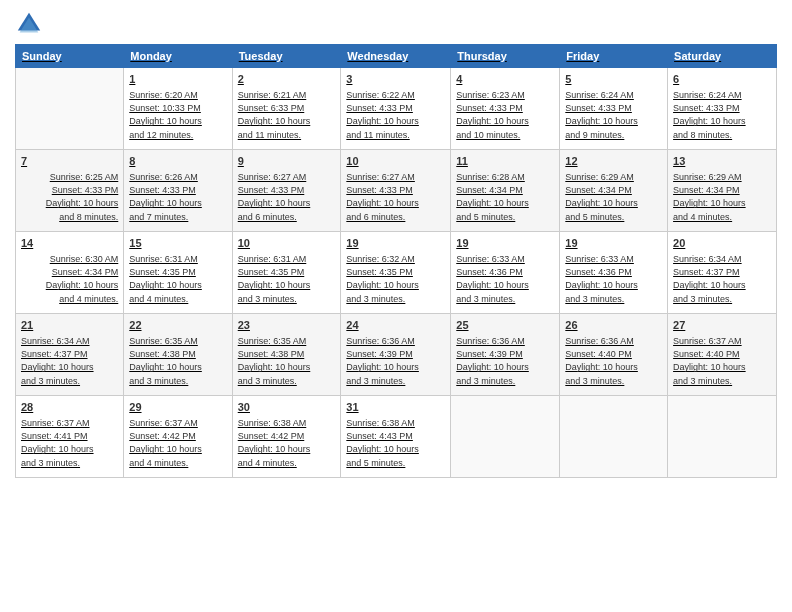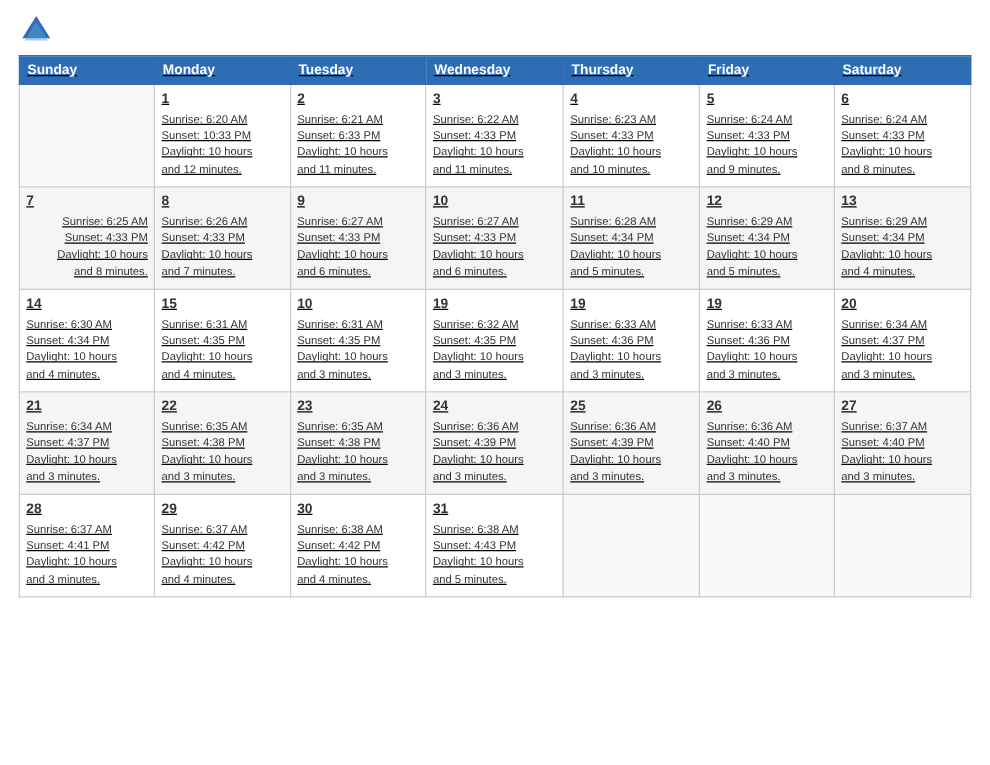--- a/index.html
+++ b/index.html
@@ -230,21 +230,21 @@
             <span class="day-num">13</span>
             <div class="day-info" style="white-space: pre-line;">Sunrise: 6:29 AM
 Sunset: 4:34 PM
 Daylight: 10 hours
 and 4 minutes.</div>
           </td>
         </tr>
         <tr>
           <td>
             <span class="day-num">14</span>
-            <div class="day-info" style="white-space: pre-line;">Sunrise: 6:30 AM
+            <div class="day-info" style="white-space: pre-line; text-align: right;">Sunrise: 6:30 AM
 Sunset: 4:34 PM
 Daylight: 10 hours
 and 4 minutes.</div>
           </td>
           <td>
             <span class="day-num">15</span>
             <div class="day-info" style="white-space: pre-line;">Sunrise: 6:31 AM
 Sunset: 4:35 PM
 Daylight: 10 hours
 and 4 minutes.</div>

